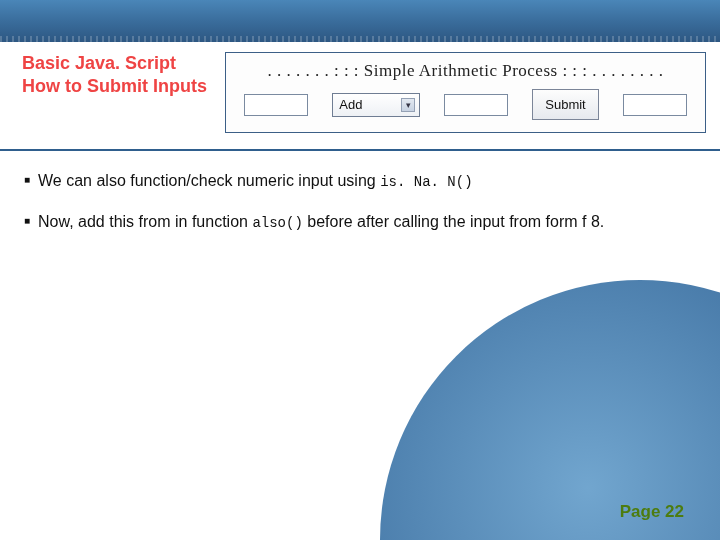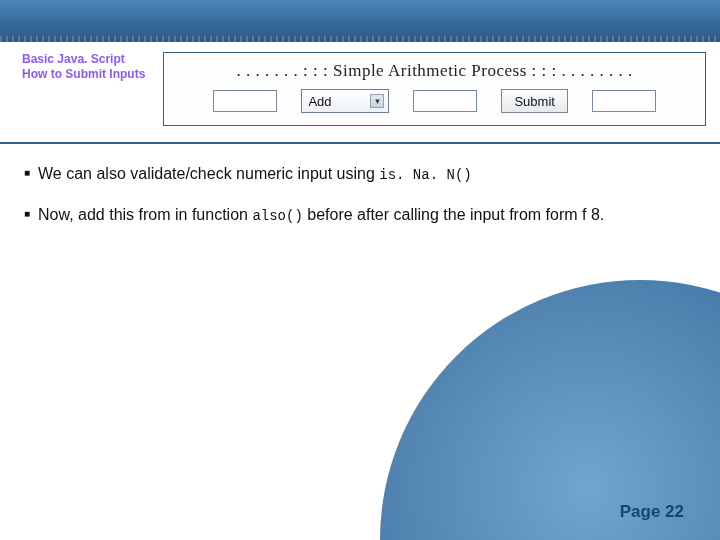--- a/index.html
+++ b/index.html
@@ -29,23 +29,23 @@
     );
     opacity: 0.5;
   }
   .header-row {
     display: flex;
     align-items: flex-start;
     padding: 10px 14px 10px 22px;
     gap: 18px;
   }
   .title-block h1 {
-    font-size: 12px;
+    font-size: 18px;
     font-weight: 700;
-    color: #8b5cf6;
+    color: #ef4444;
     line-height: 1.25;
   }
   .form-panel {
     flex: 1;
     border: 1px solid #3c5f87;
     background: #fdfdfd;
     padding: 8px 10px 12px 10px;
     display: flex;
     flex-direction: column;
     align-items: center;
@@ -86,21 +86,21 @@
   }
   .op-select .chev {
     width: 14px; height: 14px;
     background: linear-gradient(#e3e9f1,#c7d2e2);
     border: 1px solid #94a1b5;
     display: flex; align-items: center; justify-content: center;
     font-size: 9px;
     color: #334;
   }
   .submit-btn {
-    height: 24px;
+    height: 31px;
     padding: 0 12px;
     border: 1px solid #7b8598;
     background: linear-gradient(#fdfdfd,#e6e9ee);
     font-size: 13px;
     font-family: Arial, sans-serif;
     color: #111;
     cursor: pointer;
   }
   .divider {
     height: 2px;
@@ -125,21 +125,21 @@
   .mono {
     font-family: "Courier New", monospace;
     font-size: 14px;
   }
   .footer {
     position: absolute;
     bottom: 18px;
     right: 36px;
     font-size: 17px;
     font-weight: 700;
-    color: #0c4a6e;
+    color: #4d7c0f;
     z-index: 2;
   }
   .curve {
     position: absolute;
     right: -180px;
     bottom: -260px;
     width: 520px;
     height: 520px;
     border-radius: 50%;
     background: radial-gradient(circle at 40% 40%, #6aa1cc 0%, #3f74a5 55%, #2a5787 100%);
@@ -179,21 +179,21 @@
   </div>
 </div>
 
 <div class="divider"></div>
 
 <div class="content">
 
   <div class="bullet-line">
     <span class="sq">■</span>
     <span>
-      <span>We can also validate/check numeric input using </span><span class="mono">is. Na. N()</span>
+      <span>We can also function/check numeric input using </span><span class="mono">is. Na. N()</span>
     </span>
   </div>
 
   <div class="bullet-line">
     <span class="sq">■</span>
     <span>
       <span>Now, add this from in function </span><span class="mono">also()</span><span> before after calling the input from form f 8.</span>
     </span>
   </div>
 

